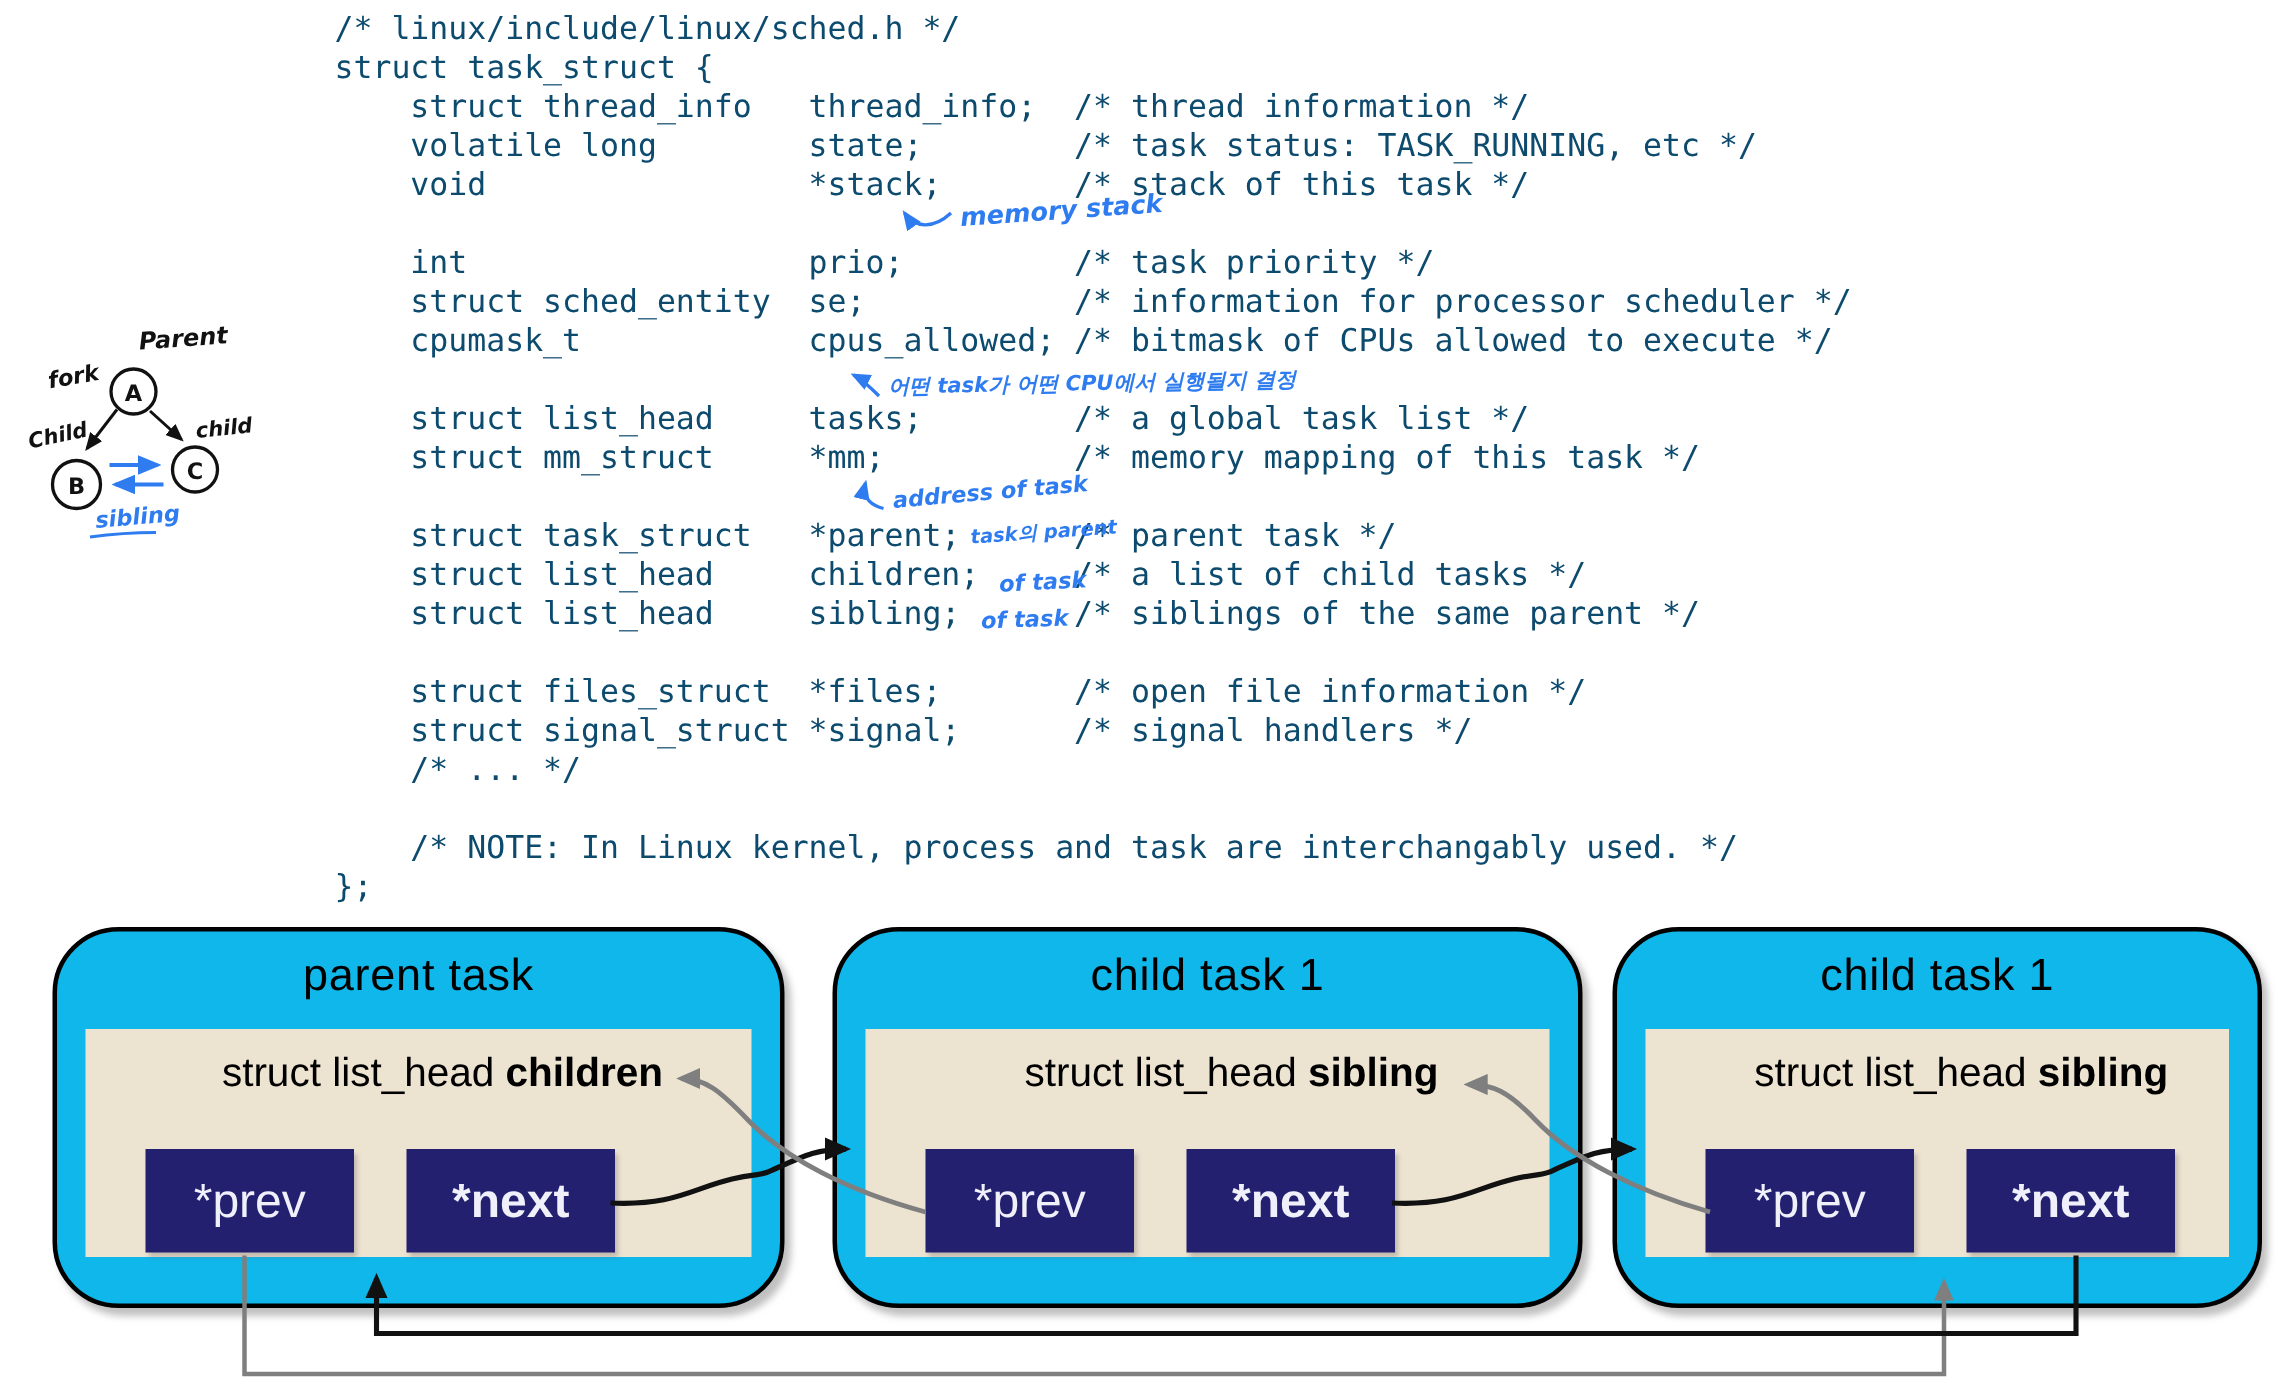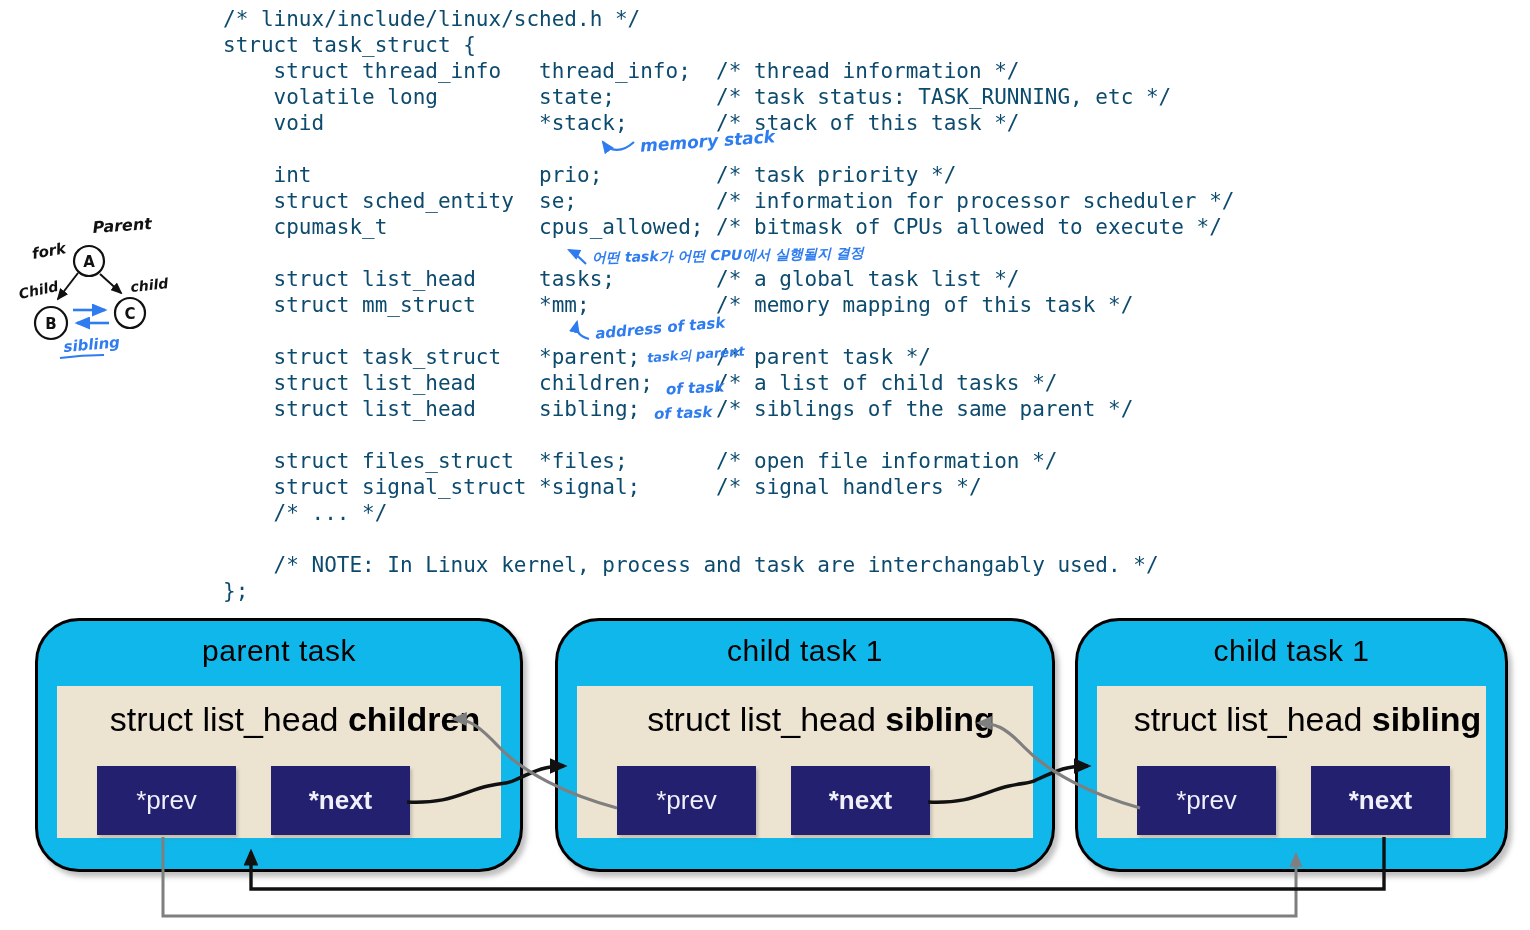--- a/index.html
+++ b/index.html
@@ -42,26 +42,26 @@
   #task-child1{left:555px;width:500px;}
   #task-child2{left:1075px;width:433px;}
   .task-title{
     text-align:center;margin-top:13px;font-size:30px;color:#000;letter-spacing:.5px;
   }
   .struct-box{
     position:absolute;left:19px;right:19px;top:65px;bottom:31px;
     background:var(--struct-fill);
   }
   .struct-label{
-    text-align:center;margin-top:14px;font-size:34px;color:#000;white-space:nowrap;margin-left:32px;
+    text-align:center;margin-top:14px;font-size:27px;color:#000;white-space:nowrap;margin-left:32px;
   }
   .struct-label b{font-weight:bold;}
   .ptr{
     position:absolute;top:80px;height:69px;width:139px;
-    background:var(--pointer-fill);color:#f0f0fa;font-size:26px;
+    background:var(--pointer-fill);color:#f0f0fa;font-size:32px;
     display:flex;align-items:center;justify-content:center;
     box-shadow:2px 3px 3px rgba(110,110,110,.35);
   }
   .ptr.prev{left:40px;}
   .ptr.next{left:214px;font-weight:bold;}
   
   #overlay{position:absolute;left:0;top:0;z-index:5;pointer-events:none;}
   .stroke-black{stroke:#111;fill:none;}
   .stroke-gray{stroke:var(--gray-arrow);fill:none;}
   .stroke-blue{stroke:var(--ink-blue);fill:none;}

